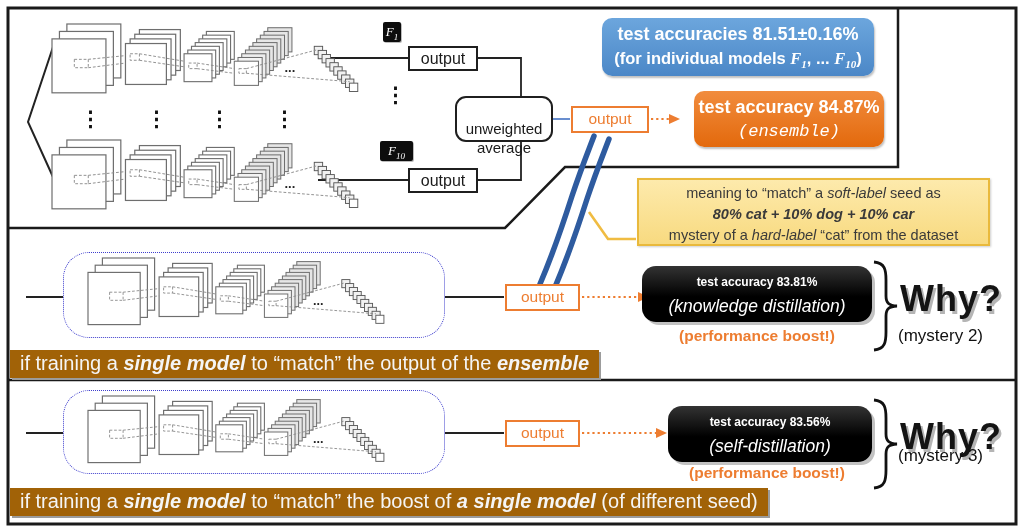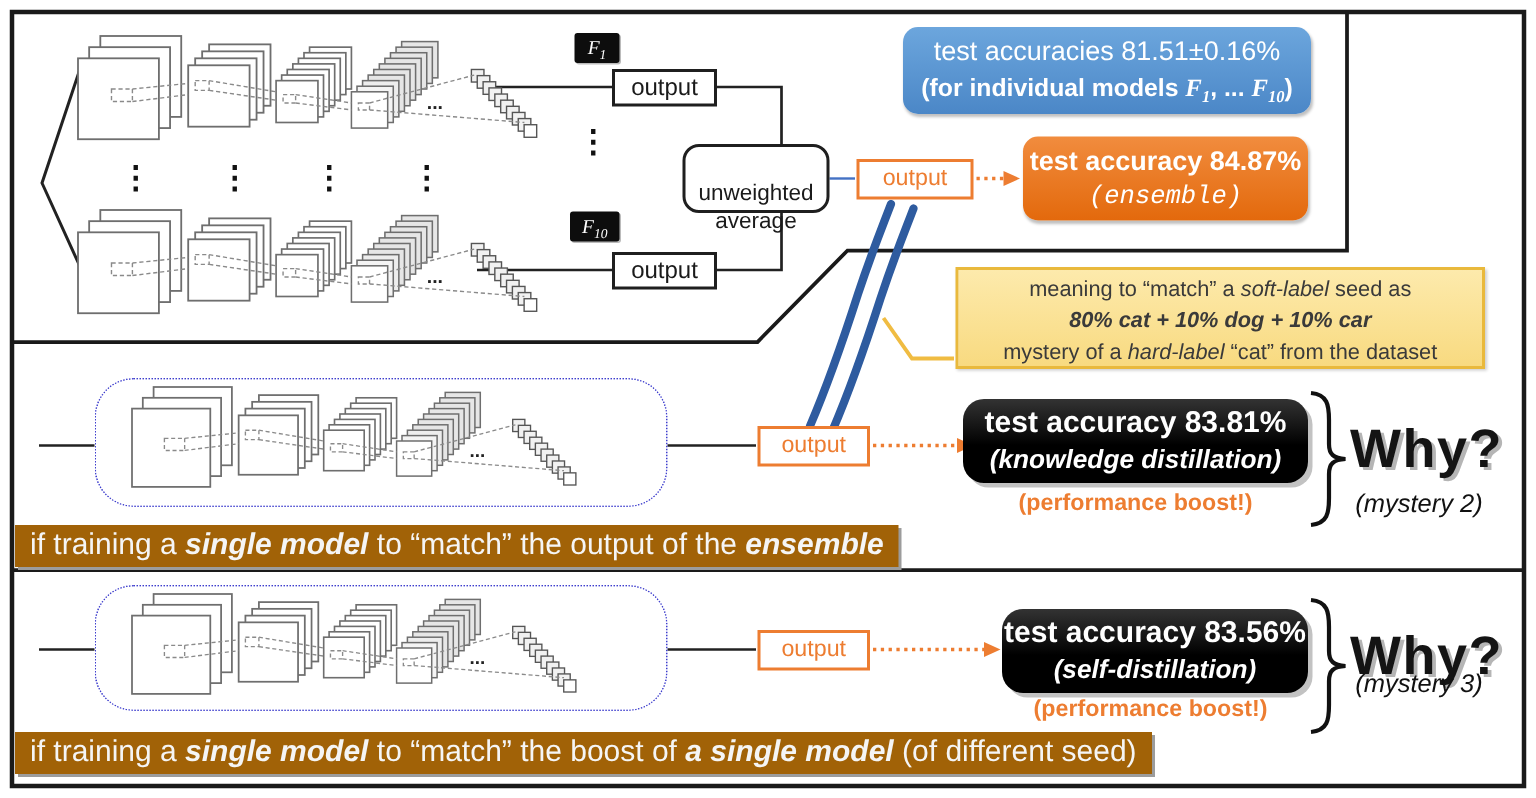--- a/index.html
+++ b/index.html
@@ -13,40 +13,40 @@
   
   .outbox-o{border:2px solid #ED7D31;background:#fff;color:#ED7D31;text-align:center;
             font-size:15.5px;line-height:22px;}
   .avgbox{border:2px solid #1f1f1f;border-radius:11px;background:#fff;text-align:center;
           font-size:15px;line-height:19px;padding-top:21px;}
   .badge{background:#0d0d0d;color:#fff;font-family:"Liberation Serif",serif;font-style:italic;
          font-size:13px;text-align:center;line-height:19px;border-radius:2px;box-shadow:1px 1px 0 #bbb;}
   .badge sub{font-size:9px;}
   .bluebox{border-radius:10px;background:linear-gradient(180deg,#6CA6DD,#4B87C7);color:#fff;
            text-align:center;box-shadow:1px 2px 2px rgba(0,0,0,.25);padding-top:4px;}
-  .bluebox .l1{font-size:18px;font-weight:normal;line-height:25px;}
+  .bluebox .l1{font-size:18px;font-weight:bold;line-height:25px;}
   .bluebox .l2{font-size:16.5px;line-height:23px;font-weight:bold;}
   .orangebox{border-radius:10px;background:linear-gradient(180deg,#F18C3E,#E3690C);color:#fff;
-             text-align:center;box-shadow:1px 2px 2px rgba(0,0,0,.25);padding-top:3px;}
+             text-align:center;box-shadow:1px 2px 2px rgba(0,0,0,.25);padding-top:3px;margin-left:12px;}
   .orangebox .l1{font-size:18px;font-weight:bold;line-height:26px;}
   .orangebox .l2{font-size:17px;font-style:italic;line-height:23px;font-family:Liberation Mono, monospace;}
   .fser{font-family:"Liberation Serif",serif;font-style:italic;}
   .fser sub{font-size:11px;}
   .yellowbox{background:linear-gradient(180deg,#FDEAAC,#F8DA80);border:2.5px solid #E9B93C;
              text-align:center;font-size:14.5px;line-height:21px;color:#3a3a3a;padding-top:3px;
              box-shadow:1px 1px 2px rgba(0,0,0,.2);}
   .yellowbox .em{font-style:italic;}
   .yellowbox .l2{font-weight:bold;font-style:italic;}
   .blackbox{border-radius:14px;background:linear-gradient(180deg,#333,#000 55%);color:#fff;
             text-align:center;box-shadow:3px 3px 0 #c2c2c2;padding-top:4px;}
-  .blackbox .l1{font-size:20px;font-weight:bold;line-height:25px;}
-  .blackbox .l2{font-size:17.5px;font-weight:bold;font-style:italic;line-height:23px;text-align:center;}
+  .blackbox .l1{font-size:12px;font-weight:bold;line-height:25px;}
+  .blackbox .l2{font-size:17.5px;font-weight:normal;font-style:italic;line-height:23px;text-align:center;}
   .boost{color:#ED7D31;font-weight:bold;font-size:15.5px;text-align:center;}
   .why{font-size:36px;font-weight:bold;color:#141414;text-shadow:2.5px 2.5px 0 #b5b5b5;letter-spacing:1px;}
-  .mystery{font-size:17px;color:#111;text-align:center;font-style:italic;}
+  .mystery{font-size:17px;color:#111;}
   .caption{background:#a16207;color:#f5f5f5;font-size:20px;line-height:20px;
            padding:3px 10px 5px 10px;box-shadow:2px 2px 0 #9c9c9c;white-space:nowrap;}
   .caption .bi{font-weight:bold;font-style:italic;}
   .caption .it{}
   .dotted-net{border:1.6px dotted #3E3ECD;border-radius:26px;background:transparent;}
   .vdots{font-size:21px;font-weight:bold;color:#111;line-height:1;}
 </style>
 </head>
 <body>
 
@@ -163,21 +163,21 @@
         <use href="#netg" xlink:href="#netg"></use>
       </g>
   </svg>
 
   <div class="abs vdots" style="left:80px;top:108px;">⋮</div>
   <div class="abs vdots" style="left:146px;top:108px;">⋮</div>
   <div class="abs vdots" style="left:209px;top:108px;">⋮</div>
   <div class="abs vdots" style="left:274px;top:108px;">⋮</div>
   <div class="abs vdots" style="left:385px;top:84px;">⋮</div>
 
-  <div class="abs badge" style="left:383px;top:22px;width:30px;height:20px;">
+  <div class="abs badge" style="left:383px;top:22px;width:18px;height:20px;">
     <span>F</span><sub>1</sub>
   </div>
   <div class="abs badge" style="left:380px;top:141px;width:33px;height:20px;">
     <span>F</span><sub>10</sub>
   </div>
 
   <div class="abs outbox" style="left:408px;top:46px;width:70px;height:25px;">output</div>
   <div class="abs outbox" style="left:408px;top:168px;width:70px;height:25px;">output</div>
 
   <div class="abs avgbox" style="left:455px;top:96px;width:98px;height:46px;">

